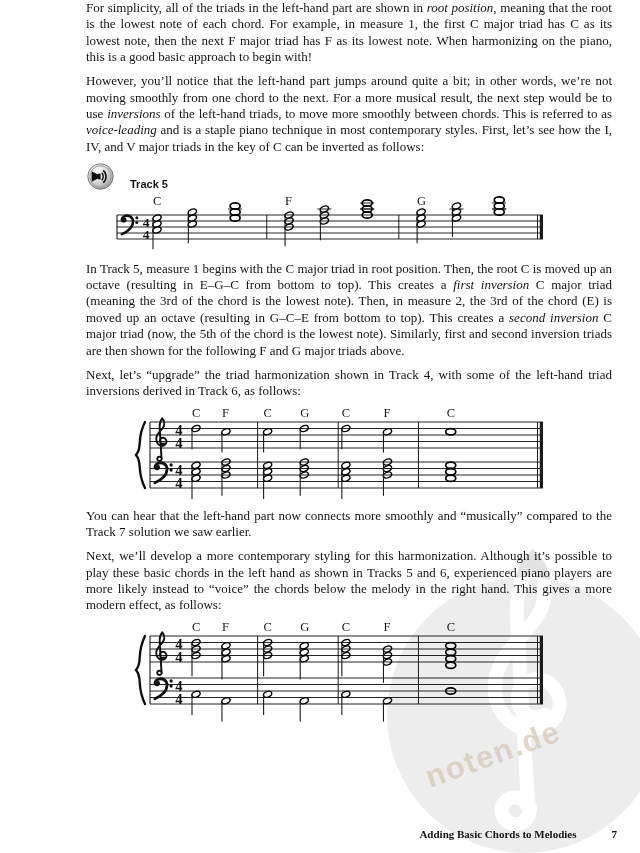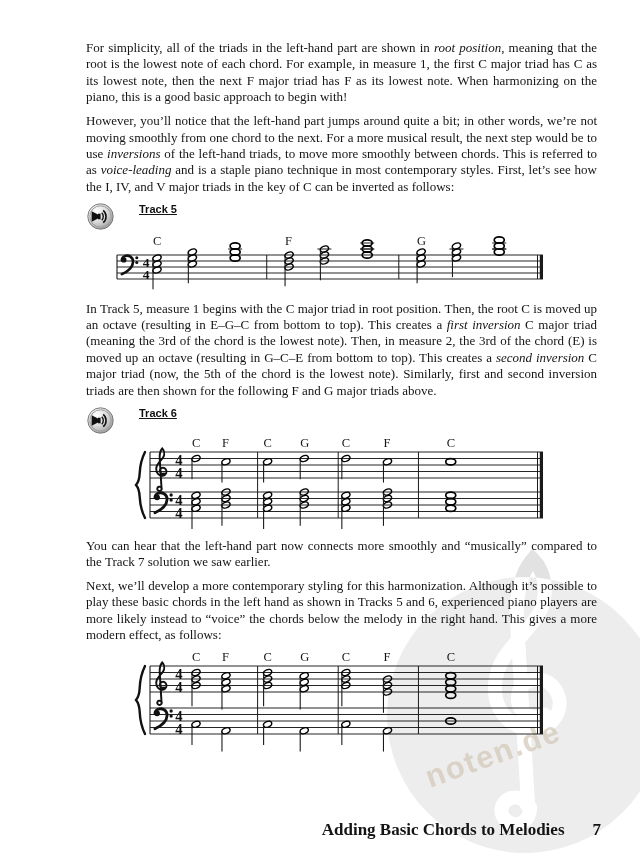--- a/index.html
+++ b/index.html
@@ -1,26 +1,26 @@
 <!DOCTYPE html>
 <html><head>
 <meta charset="utf-8">
 <style>
   html,body{margin:0;padding:0;background:#ffffff;}
   .page{position:relative;width:640px;height:853px;background:#fff;overflow:hidden;
         font-family:"Liberation Serif",serif;color:#141414;}
-  .content{position:relative;z-index:1;margin:0 43px 0 86px;padding-top:40px;}
+  .content{position:relative;z-index:1;margin:0 28px 0 86px;}
   p.para{font-size:13px;line-height:16.4px;text-align:justify;margin:0 0 7.5px 0;}
   p.para em{font-style:italic;}
-  .track-heading{display:flex;align-items:flex-start;gap:25px;margin:4px 0 3px 1px;text-decoration:underline;}
+  .track-heading{display:flex;align-items:flex-end;gap:16px;margin:4px 0 3px 1px;}
   .track-label{font-family:"Liberation Sans",sans-serif;font-weight:bold;font-size:11px;color:#101010;}
   svg.music{display:block;margin:0 0 4px 0;}
   .watermark{position:absolute;left:360px;top:542px;z-index:0;}
-  .footer{position:absolute;right:39px;bottom:13px;z-index:2;display:flex;gap:28px;align-items:baseline;
-          font-weight:bold;font-size:17px;color:#141414;font-family:"Liberation Serif",serif;}
+  .footer{position:absolute;right:23px;bottom:13px;z-index:2;display:flex;gap:35px;align-items:baseline;
+          font-weight:bold;font-size:11px;color:#141414;font-family:"Liberation Serif",serif;}
 </style>
 </head>
 <body>
 
 <svg width="0" height="0" style="position:absolute">
   <defs>
     <radialGradient id="sphereGrad" cx="35%" cy="30%" r="80%">
       <stop offset="0" stop-color="#ffffff"></stop>
       <stop offset="0.5" stop-color="#dcdcdc"></stop>
       <stop offset="0.85" stop-color="#ababab"></stop>
@@ -131,33 +131,23 @@
           <ellipse cx="413.24" cy="19" rx="5" ry="3.2" fill="none" stroke="#000" stroke-width="1.7"></ellipse>
           <line x1="406.24" y1="16" x2="420.24" y2="16" stroke="#1a1a1a" stroke-width="1"></line>
           <ellipse cx="413.24" cy="13" rx="5" ry="3.2" fill="none" stroke="#000" stroke-width="1.7"></ellipse>
           <line x1="406.24" y1="16" x2="420.24" y2="16" stroke="#1a1a1a" stroke-width="1"></line>
           <line x1="406.24" y1="10" x2="420.24" y2="10" stroke="#1a1a1a" stroke-width="1"></line>
           <ellipse cx="413.24" cy="7" rx="5" ry="3.2" fill="none" stroke="#000" stroke-width="1.7"></ellipse>
         </svg>
     </section>
 
     <p class="para"><span>In Track 5, measure 1 begins with the C major triad in root position. Then, the root C is moved up an octave (resulting in E–G–C from bottom to top). This creates a </span><em>first inversion</em><span> C major triad (meaning the 3rd of the chord is the lowest note). Then, in measure 2, the 3rd of the chord (E) is moved up an octave (resulting in G–C–E from bottom to top). This creates a </span><em>second inversion</em><span> C major triad (now, the 5th of the chord is the lowest note). Similarly, first and second inversion triads are then shown for the following F and G major triads above.</span></p>
+    <p class="para"><span>Next, let’s “upgrade” the triad harmonization shown in Track 4, with some of the left-hand triad inversions derived in Track 6, as follows:</span></p>
 
     <section>
-      <div class="track-heading">
-        <svg width="27" height="27" viewBox="0 0 27 27">
-          <circle cx="13.5" cy="13.5" r="12.7" fill="url(#sphereGrad)" stroke="#6f6f6f" stroke-width="0.9"></circle>
-          <circle cx="13.5" cy="13.5" r="10.7" fill="none" stroke="#9d9d9d" stroke-width="1"></circle>
-          <polygon points="4.6,8.2 11,11.4 11,15.6 4.6,18.8" fill="#101010"></polygon>
-          <rect x="11" y="10.7" width="2.6" height="5.6" fill="#101010"></rect>
-          <path d="M 16.2,7.3 C 20,10.4 20,16.6 16.2,19.7" fill="none" stroke="#101010" stroke-width="1.6"></path>
-          <path d="M 14.7,9.7 C 16.8,11.5 16.8,15.5 14.7,17.3" fill="none" stroke="#101010" stroke-width="1.4"></path>
-        </svg>
-        <span class="track-label">Track 6</span>
-      </div>
       <svg class="music" viewBox="0 0 498 97" width="498" height="97">
           <line x1="64" y1="15" x2="457" y2="15" stroke="#1a1a1a" stroke-width="0.95"></line>
           <line x1="64" y1="21.5" x2="457" y2="21.5" stroke="#1a1a1a" stroke-width="0.95"></line>
           <line x1="64" y1="28" x2="457" y2="28" stroke="#1a1a1a" stroke-width="0.95"></line>
           <line x1="64" y1="34.5" x2="457" y2="34.5" stroke="#1a1a1a" stroke-width="0.95"></line>
           <line x1="64" y1="41" x2="457" y2="41" stroke="#1a1a1a" stroke-width="0.95"></line>
           <path d="M 31.5,146 C 31.5,154 24,158 18.5,154 C 13,150 14.5,142 21,140.5 C 26,139.3 30,142.5 30.5,147 L 24,40 C 23,26 26,12 33,4 C 41,12 42,26 36,36 C 28,49 13,58 11.5,75 C 10,93 24,103 35,101 C 47,99 52,87 45.5,78 C 39,69 25,72 24.5,83 C 24.2,92 33,97 40,93" transform="translate(67,10.4) scale(0.28)" fill="none" stroke="#111" stroke-width="7" stroke-linecap="round"></path>
           <text x="93" y="28" text-anchor="middle" font-size="14.625" font-weight="bold" font-family="&quot;Liberation Serif&quot;,serif" fill="#111">4</text>
           <text x="93" y="41" text-anchor="middle" font-size="14.625" font-weight="bold" font-family="&quot;Liberation Serif&quot;,serif" fill="#111">4</text>
           <line x1="64" y1="55" x2="457" y2="55" stroke="#1a1a1a" stroke-width="0.95"></line>

